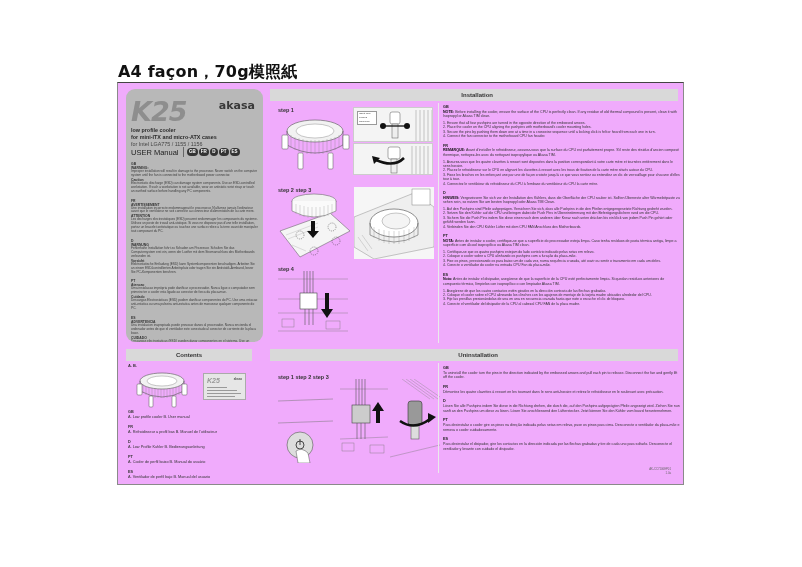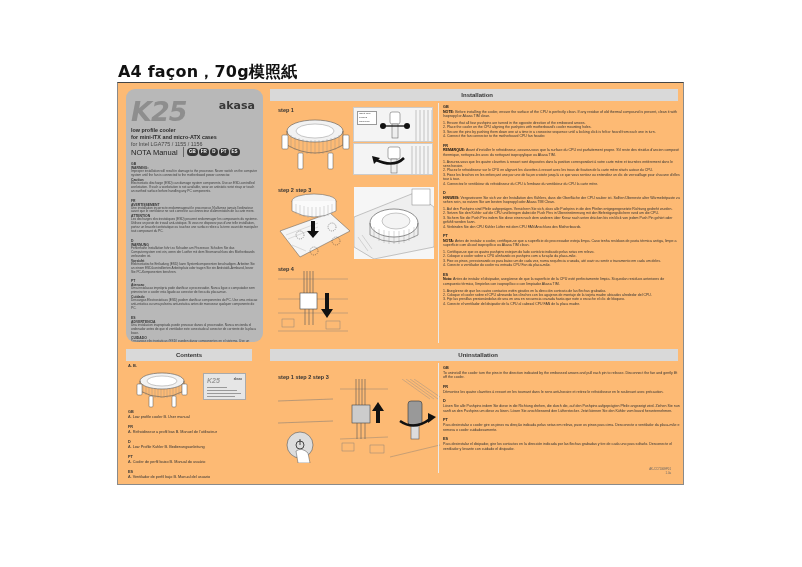--- a/index.html
+++ b/index.html
@@ -1,21 +1,21 @@
 <!DOCTYPE html>
 <html><head>
 <meta charset="utf-8">
 <style>
   * { box-sizing: border-box; margin: 0; padding: 0; }
   html, body { width: 802px; height: 567px; background: #ffffff; overflow: hidden; }
   body { position: relative; font-family: "Liberation Sans", sans-serif; color: #222; }
 
   .page-title { position: absolute; left: 118px; top: 62px; font-size: 16px; font-weight: bold; color: #111; letter-spacing: 0.2px; font-family: "DejaVu Sans", sans-serif; }
 
-  .sheet { position: absolute; left: 117px; top: 82px; width: 567px; height: 403px; border: 1.5px solid #8a8a8a; border-top: 1.5px solid #444; background: #fdba74; }
+  .sheet { position: absolute; left: 117px; top: 82px; width: 567px; height: 403px; border: 1.5px solid #8a8a8a; border-top: 1.5px solid #444; background: #f0abfc; }
 
   
   .cover-card { position: absolute; left: 8px; top: 6px; width: 137px; height: 253px; background: #b8b8b8; border-radius: 9px; overflow: hidden; }
   .brand-k25 { position: absolute; left: 5px; top: 7px; font-size: 27px; font-weight: bold; font-style: italic; color: #8e8e8e; letter-spacing: -1px; font-family: "DejaVu Sans", sans-serif; }
   .brand-akasa { position: absolute; right: 8px; top: 10px; font-size: 11px; font-weight: bold; color: #3a3a3a; font-family: "DejaVu Sans", sans-serif; }
   .cover-sub { position: absolute; left: 5px; top: 38px; font-size: 5.4px; font-weight: bold; color: #2a2a2a; line-height: 7px; }
   .cover-sub .s3 { font-weight: normal; color: #444; }
   .cover-usermanual { position: absolute; left: 5px; top: 59px; font-size: 7.5px; color: #222; }
   .lang-pills { position: absolute; left: 61px; top: 59px; display: flex; gap: 1px; }
   .lang-pill { font-size: 4.5px; font-weight: bold; color: #fff; background: #333; border-radius: 4px; padding: 1px 2px; line-height: 6px; min-width: 8px; text-align: center; }
@@ -71,21 +71,21 @@
 <div class="sheet">
 
   <div class="cover-card">
     <div class="brand-k25">K25</div>
     <div class="brand-akasa">akasa</div>
     <div class="cover-sub">
       <div>low profile cooler</div>
       <div>for mini-ITX and micro-ATX cases</div>
       <div class="s3">for Intel LGA775 / 1155 / 1156</div>
     </div>
-    <div class="cover-usermanual">NOTA Manual</div>
+    <div class="cover-usermanual">USER Manual</div>
     <div class="cover-divider"></div>
     <div class="lang-pills">
       <span class="lang-pill">GB</span>
       <span class="lang-pill">FR</span>
       <span class="lang-pill">D</span>
       <span class="lang-pill">PT</span>
       <span class="lang-pill">ES</span>
     </div>
     <div class="cover-warnings">
       <div class="warn-block">

